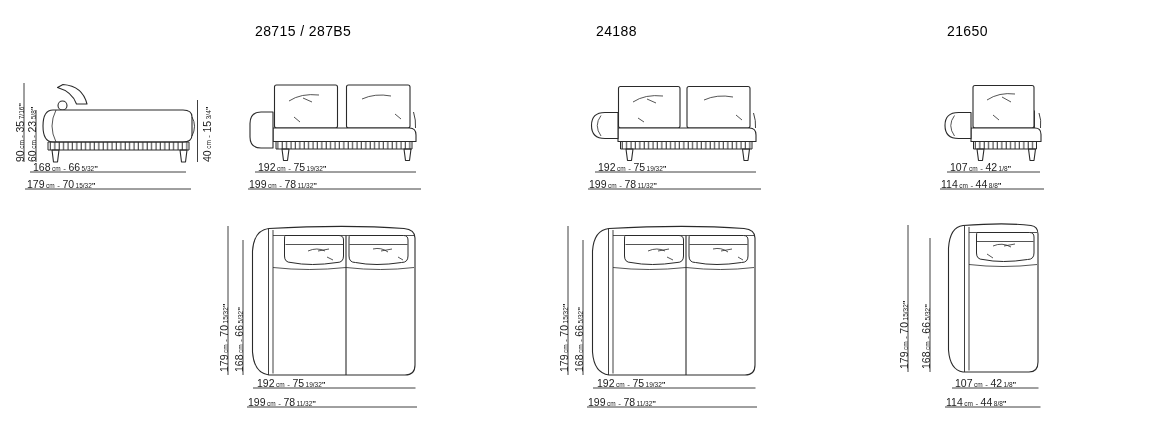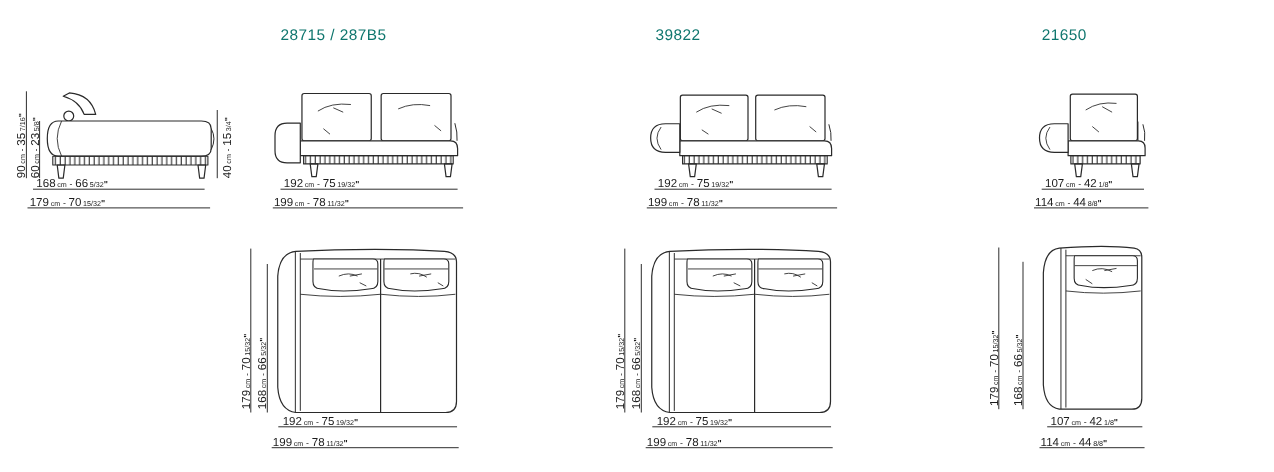--- a/index.html
+++ b/index.html
@@ -2,41 +2,41 @@
 <html><head>
 <meta charset="utf-8">
 <style>
   * { margin:0; padding:0; box-sizing:border-box; }
   html,body { background:#ffffff; }
   .sheet {
     position:relative; width:1158px; height:429px; background:#ffffff;
     font-family:"Liberation Sans", sans-serif; color:#1d1d1d; overflow:hidden;
   }
   .title {
-    position:absolute; font-size:14px; letter-spacing:.4px; color:#0f766e;
+    position:absolute; font-size:14px; letter-spacing:.4px; color:#000000;
     white-space:nowrap;
   }
   .fig { position:absolute; }
   .fig svg { position:absolute; left:0; top:0; overflow:visible; display:block; }
   .dim-label { position:absolute; white-space:nowrap; color:#1c1c1c; line-height:11px; height:11px; }
   .dim-label .num  { font-size:10.5px; }
   .dim-label .unit { font-size:6.5px; margin-left:1.5px; }
   .dim-label .sep  { font-size:8px; margin:0 2.5px; }
   .dim-label .frac { font-size:6.5px; margin-left:1.5px; }
   .dim-label .mark { font-size:8px; font-weight:bold; }
   .vlabel { transform-origin:0 0; transform:rotate(-90deg); }
   svg path, svg rect, svg line, svg circle { vector-effect:none; }
 </style>
 </head>
 <body>
 
 <div class="sheet">
 
   <div class="title" style="left:255px; top:23px;">28715 / 287B5</div>
-  <div class="title" style="left:596px; top:23px;">39822</div>
+  <div class="title" style="left:596px; top:23px;">24188</div>
   <div class="title" style="left:947px; top:23px;">21650</div>
 
   <div class="fig" style="left:0; top:60px; width:230px; height:145px;">
     <svg width="230" height="145" viewBox="0 0 230 145">
       <defs>
         <pattern id="hatch1" width="4.4" height="10" patternUnits="userSpaceOnUse">
           <path d="M2,0 V10" stroke="#2a2a2a" stroke-width="1"></path>
         </pattern>
       </defs>
       <g fill="none" stroke="#2a2a2a" stroke-width="1.1" stroke-linejoin="round">

